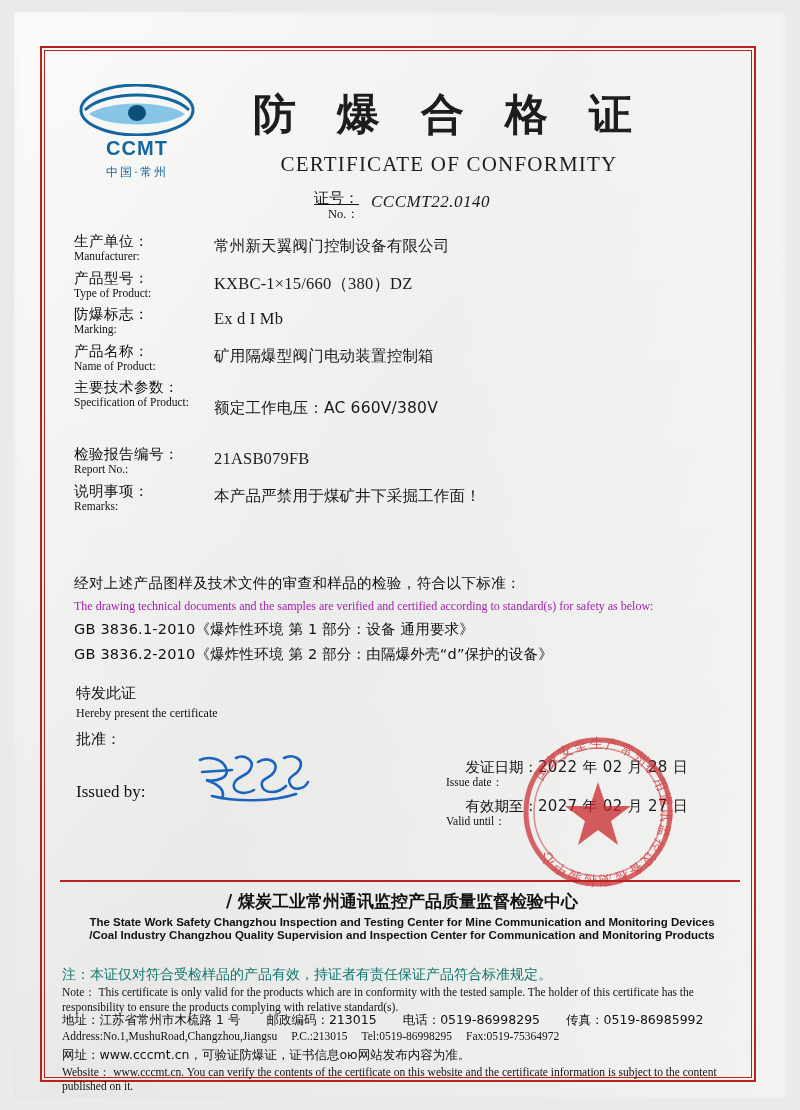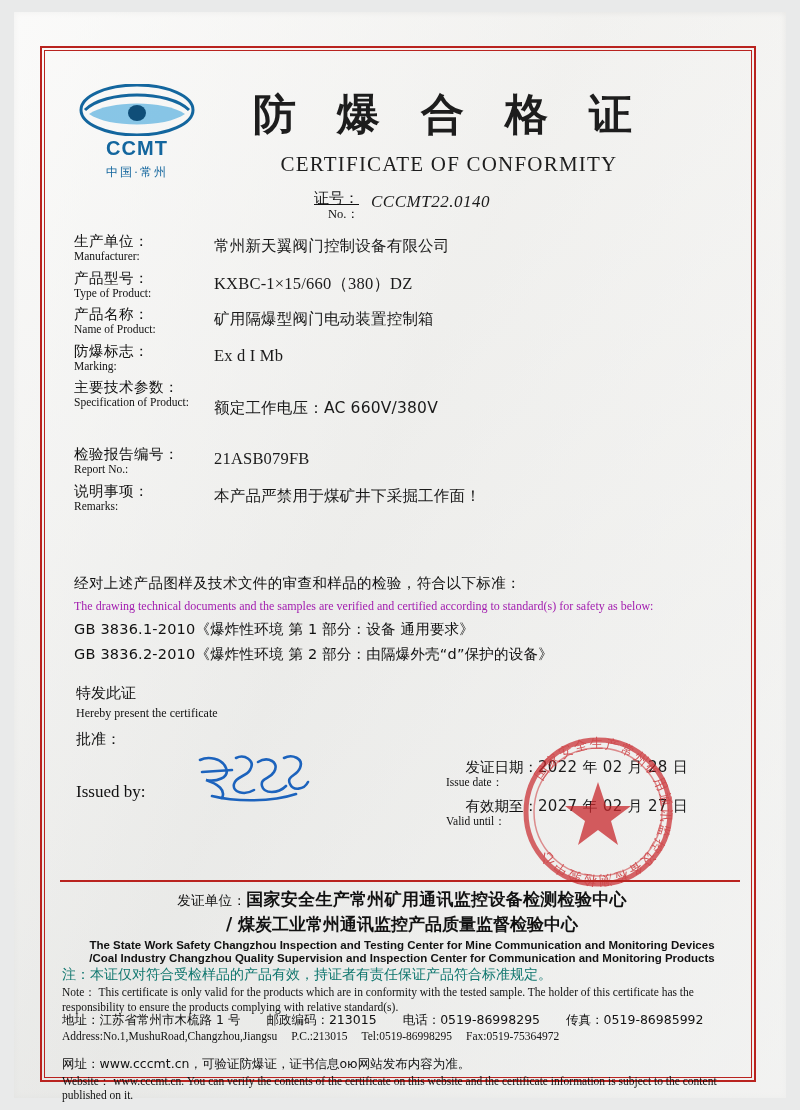--- a/index.html
+++ b/index.html
@@ -350,21 +350,21 @@
   }
   .addr-en {
     font-size: 11.5px;
     color: #111;
     margin-top: 1px;
   }
   .addr-cn2 {
     font-family: "DejaVu Sans", sans-serif;
     font-size: 12.5px;
     color: #111;
-    margin-top: 14px;
+    margin-top: 5px;
   }
   .addr-en2 {
     font-size: 11.5px;
     color: #111;
     margin-top: 1px;
   }
   .sp { display: inline-block; width: 26px; }
   .sp-s { display: inline-block; width: 14px; }
 </style>
 </head>
@@ -413,32 +413,32 @@
       <div class="row">
         <div class="row-label">
           <div class="lab-cn">产品型号：</div>
           <div class="lab-en">Type of Product:</div>
         </div>
         <div class="row-value serif">KXBC-1×15/660（380）DZ</div>
       </div>
 
       <div class="row">
         <div class="row-label">
+          <div class="lab-cn">防爆标志：</div>
+          <div class="lab-en">Marking:</div>
+        </div>
+        <div class="row-value serif">Ex d I Mb</div>
+      </div>
+
+      <div class="row">
+        <div class="row-label">
           <div class="lab-cn">产品名称：</div>
           <div class="lab-en">Name of Product:</div>
         </div>
         <div class="row-value">矿用隔爆型阀门电动装置控制箱</div>
-      </div>
-
-      <div class="row">
-        <div class="row-label">
-          <div class="lab-cn">防爆标志：</div>
-          <div class="lab-en">Marking:</div>
-        </div>
-        <div class="row-value serif">Ex d I Mb</div>
       </div>
 
       <div class="row">
         <div class="row-label">
           <div class="lab-cn">主要技术参数：</div>
           <div class="lab-en">Specification of Product:</div>
         </div>
         <div class="row-value" style="padding-top:18px">额定工作电压：AC 660V/380V</div>
       </div>
 
@@ -517,23 +517,20 @@
         </g>
         <text font-family="DejaVu Sans, sans-serif" font-size="13.5" fill="#c8262a" opacity="0.95" letter-spacing="1.5">
           <textPath href="#sealpath" startOffset="8%">国家安全生产常州矿用通讯监控设备检测检验中心</textPath>
         </text>
       </svg>
     </div>
 
     <div class="divider"></div>
 
     <div class="footer">
-      <div class="issuer-line1">
-        <span class="small-lab">发证单位：</span><span>国家安全生产常州矿用通讯监控设备检测检验中心</span>
-      </div>
       <div class="issuer-line2">/ 煤炭工业常州通讯监控产品质量监督检验中心</div>
       <div class="issuer-en1">The State Work Safety Changzhou Inspection and Testing Center for Mine Communication and Monitoring Devices</div>
       <div class="issuer-en2">/Coal Industry Changzhou Quality Supervision and Inspection Center for Communication and Monitoring Products</div>
     </div>
 
     <div class="note-block">
       <div class="note-cn">注：本证仅对符合受检样品的产品有效，持证者有责任保证产品符合标准规定。</div>
       <div class="note-en">Note： This certificate is only valid for the products which are in conformity with the tested sample. The holder of this certificate has the responsibility to ensure the products complying with relative standard(s).</div>
     </div>
 

